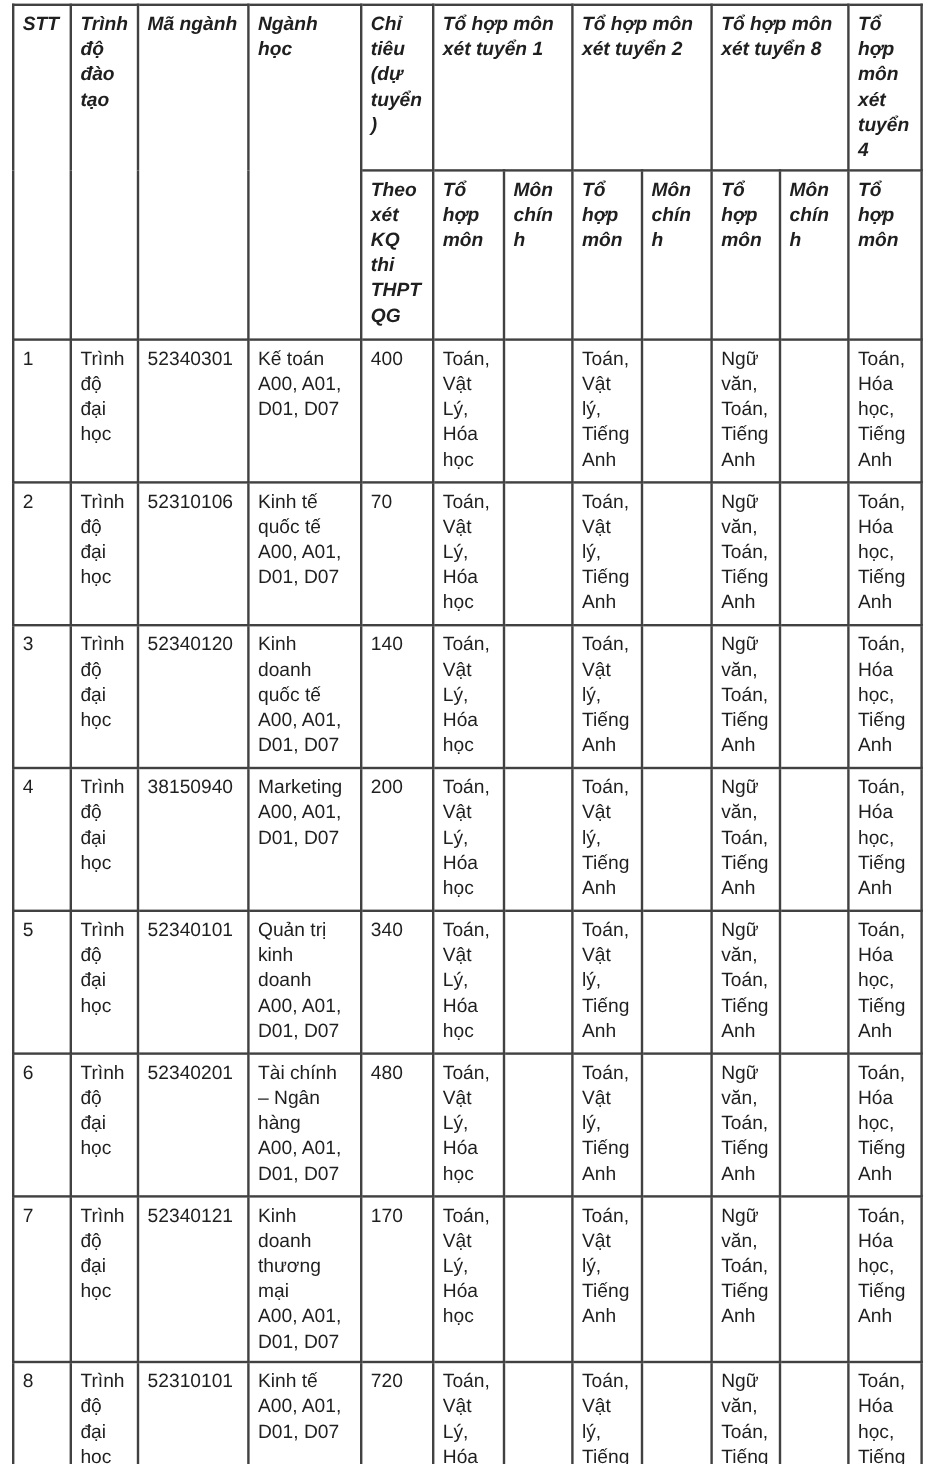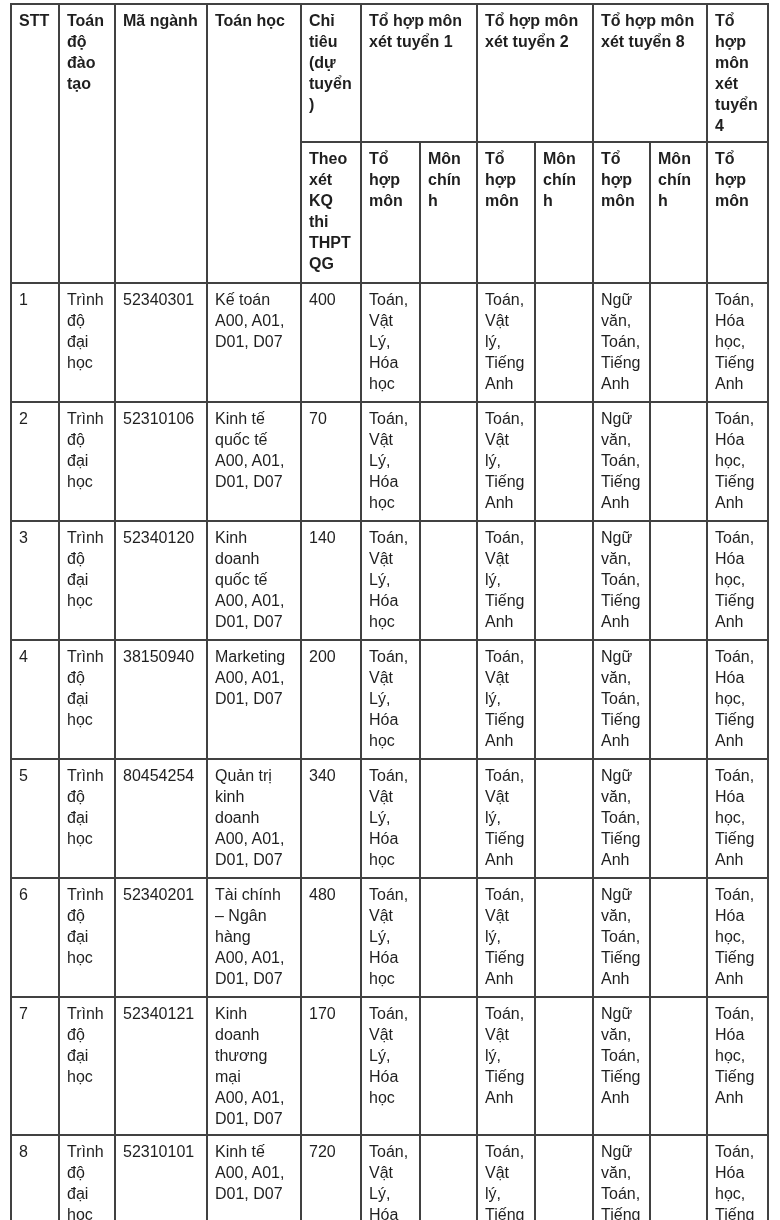--- a/index.html
+++ b/index.html
@@ -21,21 +21,21 @@
     border:2px solid var(--border);
     vertical-align:top;
     padding:5px 7px;
     font-size:16px;
     line-height:21px;
     white-space:pre-line;
     overflow-wrap:break-word;
     text-align:left;
     color:var(--text);
   }
-  table.quota th{font-weight:700;}
+  table.quota th{font-weight:700;font-style:italic;}
   tr.hdr-r1{height:136px;}
   tr.hdr-r2{height:141px;margin-top:16px;}
   tbody tr{height:119px;}
   td.stt{text-align:right;padding-right:13px;}
 </style>
 </head>
 <body>
 
 <div class="page-wrap">
   <table class="quota">
@@ -49,23 +49,23 @@
       <col style="width:57px">
         <col style="width:58px">
         <col style="width:58px">
       <col style="width:57px">
         <col style="width:57px">
         <col style="width:61px">
     </colgroup>
     <thead>
       <tr class="hdr-r1">
         <th rowspan="2">STT</th>
-        <th rowspan="2">Toán độ đào tạo</th>
+        <th rowspan="2">Trình độ đào tạo</th>
         <th rowspan="2">Mã ngành</th>
-        <th rowspan="2">Toán học</th>
+        <th rowspan="2">Ngành học</th>
         <th>Chỉ tiêu (dự tuyển)</th>
         <th colspan="2">Tổ hợp môn xét tuyển 1</th>
         <th colspan="2">Tổ hợp môn xét tuyển 2</th>
         <th colspan="2">Tổ hợp môn xét tuyển 8</th>
         <th>Tổ hợp môn xét tuyển 4</th>
       </tr>
       <tr class="hdr-r2">
         <th>Theo xét KQ thi THPT QG</th>
         <th>Tổ hợp môn</th>
         <th>Môn chính</th>
@@ -140,21 +140,21 @@
           <td></td>
           <td>Toán, Vật lý, Tiếng Anh</td>
           <td></td>
           <td>Ngữ văn, Toán, Tiếng Anh</td>
           <td></td>
           <td>Toán, Hóa học, Tiếng Anh</td>
         </tr>
         <tr>
           <td class="stt">5</td>
           <td>Trình độ đại học</td>
-          <td>80454254</td>
+          <td>52340101</td>
           <td>Quản trị
 kinh
 doanh
 A00, A01,
 D01, D07</td>
           <td>340</td>
           <td>Toán, Vật Lý, Hóa học</td>
           <td></td>
           <td>Toán, Vật lý, Tiếng Anh</td>
           <td></td>

